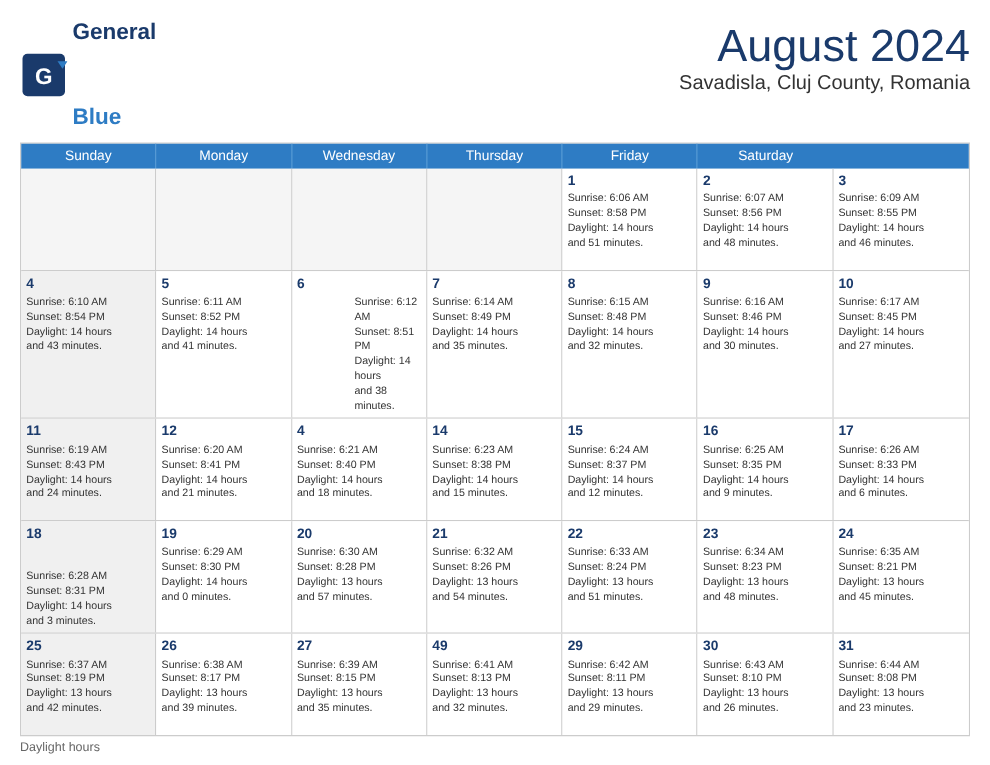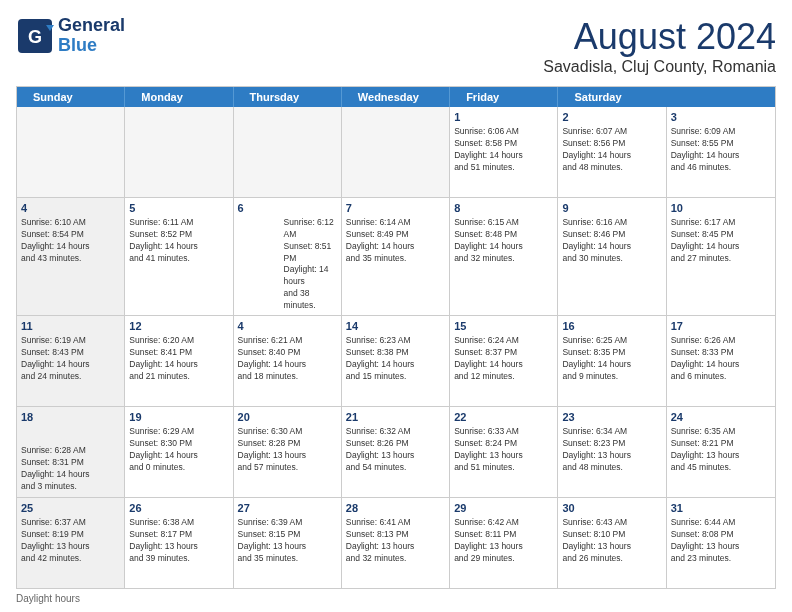--- a/index.html
+++ b/index.html
@@ -53,23 +53,23 @@
       flex-direction: column;
     }
     .cal-header {
       display: grid;
       grid-template-columns: repeat(7, 1fr);
       background: #2e7cc4;
     }
     .cal-header-cell {
       color: #fff;
       font-size: 11px;
-      font-weight: bold;
+      font-weight: normal;
       padding: 4px 16px;
-      text-align: left;
+      text-align: center;
       border-right: 1px solid #5599d4;
     }
     .cal-header-cell:last-child {
       border-right: none;
     }
     .cal-body {
       flex: 1;
       display: flex;
       flex-direction: column;
     }
@@ -122,38 +122,38 @@
 
 <div class="page">
   <div class="header">
     <div class="logo">
       <div class="logo-wrapper">
         <svg width="38" height="38" viewBox="0 0 38 38">
           <rect x="2" y="2" width="34" height="34" rx="4" fill="#1a3a6b"></rect>
           <text x="19" y="26" font-size="18" font-weight="bold" fill="white" text-anchor="middle" font-family="Arial">G</text>
           <polygon points="30,8 38,8 34,14" fill="#2e7cc4"></polygon>
         </svg>
-        <div style="display:flex;flex-direction:column;line-height:1.1;">
+        <div style="display:flex;flex-direction:column;line-height:1.1;gap:48px;">
           <span style="font-size:18px;font-weight:bold;color:#1a3a6b;">General</span>
           <span style="font-size:18px;font-weight:bold;color:#2e7cc4;">Blue</span>
         </div>
       </div>
     </div>
     <div class="title-section">
       <div class="month-year">August 2024</div>
       <div class="location">Savadisla, Cluj County, Romania</div>
     </div>
   </div>
 
   <div class="calendar">
     <div class="cal-header" id="cal-header">
         <div class="cal-header-cell">Sunday</div>
         <div class="cal-header-cell">Monday</div>
+        <div class="cal-header-cell">Wednesday</div>
         <div class="cal-header-cell">Thursday</div>
-        <div class="cal-header-cell">Wednesday</div>
         <div class="cal-header-cell">Friday</div>
         <div class="cal-header-cell">Saturday</div>
       </div>
     <div class="cal-body" id="cal-body">
         <div class="cal-row">
           <div class="cal-cell empty"></div>
           <div class="cal-cell empty"></div>
           <div class="cal-cell empty"></div>
           <div class="cal-cell empty"></div>
           <div class="cal-cell">
@@ -347,21 +347,21 @@
 and 39 minutes.</div>
           </div>
           <div class="cal-cell">
             <div class="day-num">27</div>
             <div class="cell-info" style="white-space: pre-line;">Sunrise: 6:39 AM
 Sunset: 8:15 PM
 Daylight: 13 hours
 and 35 minutes.</div>
           </div>
           <div class="cal-cell">
-            <div class="day-num">28</div>
+            <div class="day-num">49</div>
             <div class="cell-info" style="white-space: pre-line;">Sunrise: 6:41 AM
 Sunset: 8:13 PM
 Daylight: 13 hours
 and 32 minutes.</div>
           </div>
           <div class="cal-cell">
             <div class="day-num">29</div>
             <div class="cell-info" style="white-space: pre-line;">Sunrise: 6:42 AM
 Sunset: 8:11 PM
 Daylight: 13 hours

